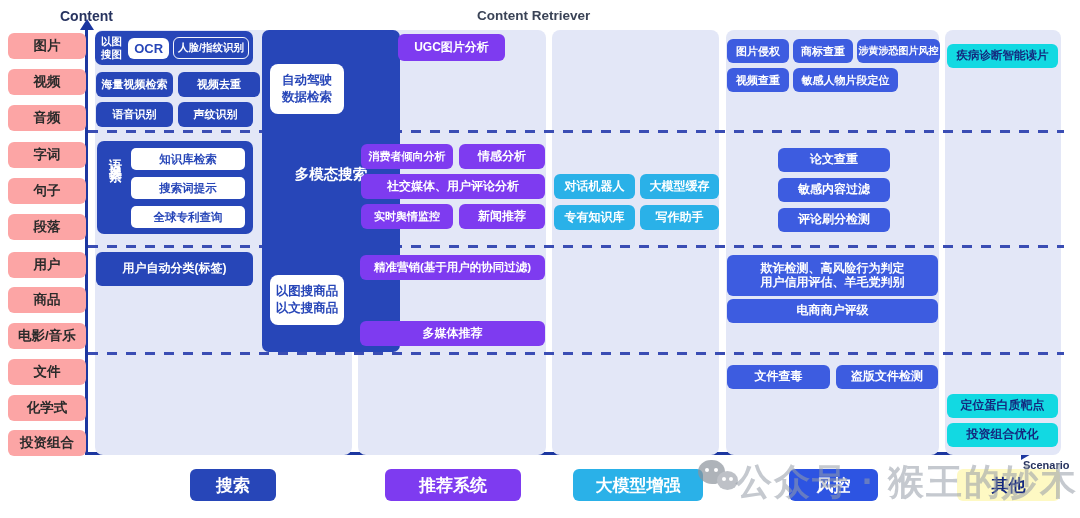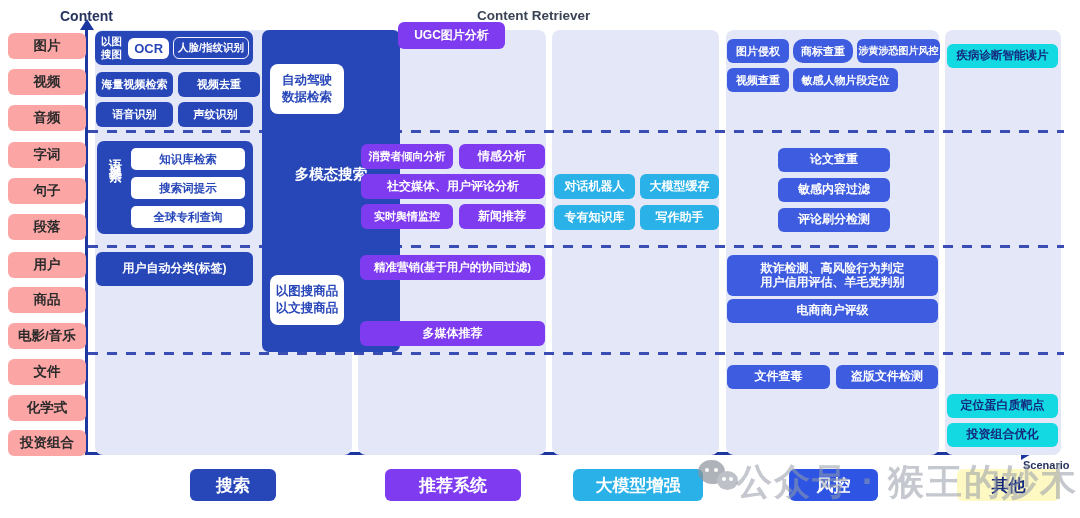--- a/index.html
+++ b/index.html
@@ -112,36 +112,36 @@
       <span>自动驾驶</span>
       <span>数据检索</span>
     </div>
     <div class="panel-title" style="top:135px;">多模态搜索</div>
     <div class="wbox" style="top:245px;">
       <span>以图搜商品</span>
       <span>以文搜商品</span>
     </div>
   </div>
 
-  <div class="btn purple" style="left:398px;top:22px;width:107px;height:27px;">UGC图片分析</div>
+  <div class="btn purple" style="left:398px;top:34px;width:107px;height:27px;">UGC图片分析</div>
   <div class="btn purple" style="left:361px;top:144px;width:92px;height:25px;font-size:11px;">消费者倾向分析</div>
   <div class="btn purple" style="left:459px;top:144px;width:86px;height:25px;">情感分析</div>
   <div class="btn purple" style="left:361px;top:174px;width:184px;height:25px;">社交媒体、用户评论分析</div>
   <div class="btn purple" style="left:361px;top:204px;width:92px;height:25px;font-size:11px;">实时舆情监控</div>
   <div class="btn purple" style="left:459px;top:204px;width:86px;height:25px;">新闻推荐</div>
   <div class="btn purple" style="left:360px;top:255px;width:185px;height:25px;font-size:11.5px;">精准营销(基于用户的协同过滤)</div>
   <div class="btn purple" style="left:360px;top:321px;width:185px;height:25px;">多媒体推荐</div>
 
   <div class="btn sky" style="left:554px;top:174px;width:81px;height:25px;">对话机器人</div>
   <div class="btn sky" style="left:640px;top:174px;width:79px;height:25px;">大模型缓存</div>
   <div class="btn sky" style="left:554px;top:205px;width:81px;height:25px;">专有知识库</div>
   <div class="btn sky" style="left:640px;top:205px;width:79px;height:25px;">写作助手</div>
 
   <div class="btn blue2" style="left:727px;top:39px;width:62px;height:24px;font-size:11px;">图片侵权</div>
-  <div class="btn blue2" style="left:793px;top:39px;width:60px;height:24px;font-size:11px;border-radius:10px;">商标查重</div>
+  <div class="btn blue2" style="left:793px;top:39px;width:60px;height:24px;font-size:11px;">商标查重</div>
   <div class="btn blue2" style="left:857px;top:39px;width:83px;height:24px;font-size:10px;">涉黄涉恐图片风控</div>
   <div class="btn blue2" style="left:727px;top:68px;width:62px;height:24px;font-size:11px;">视频查重</div>
   <div class="btn blue2" style="left:793px;top:68px;width:105px;height:24px;font-size:11px;">敏感人物片段定位</div>
   <div class="btn blue2" style="left:778px;top:148px;width:112px;height:24px;">论文查重</div>
   <div class="btn blue2" style="left:778px;top:178px;width:112px;height:24px;">敏感内容过滤</div>
   <div class="btn blue2" style="left:778px;top:208px;width:112px;height:24px;">评论刷分检测</div>
   <div class="btn blue2" style="left:727px;top:255px;width:211px;height:41px;flex-direction:column;">
     <span>欺诈检测、高风险行为判定</span>
     <span>用户信用评估、羊毛党判别</span>
   </div>

